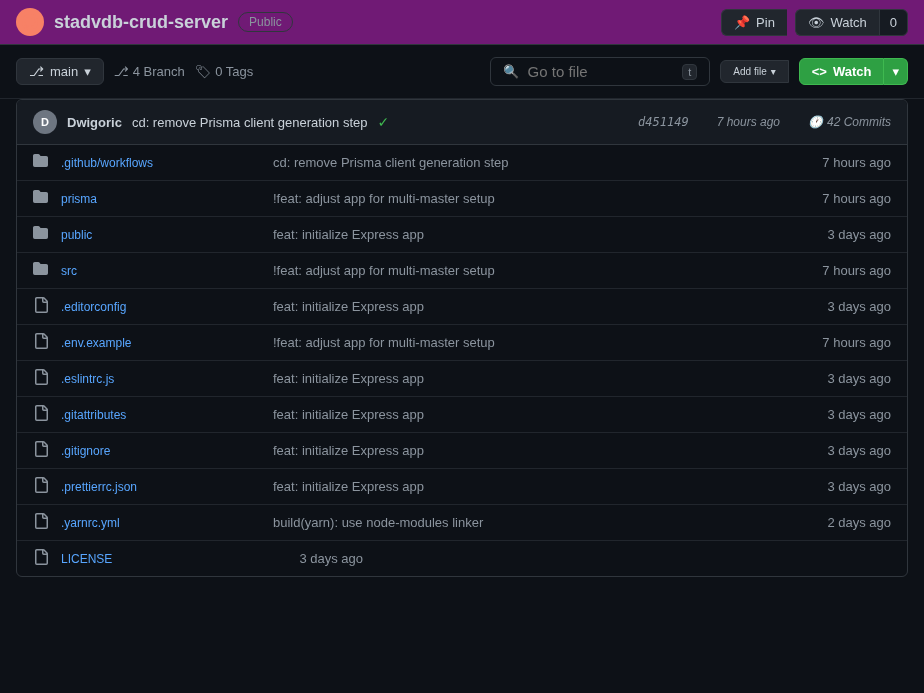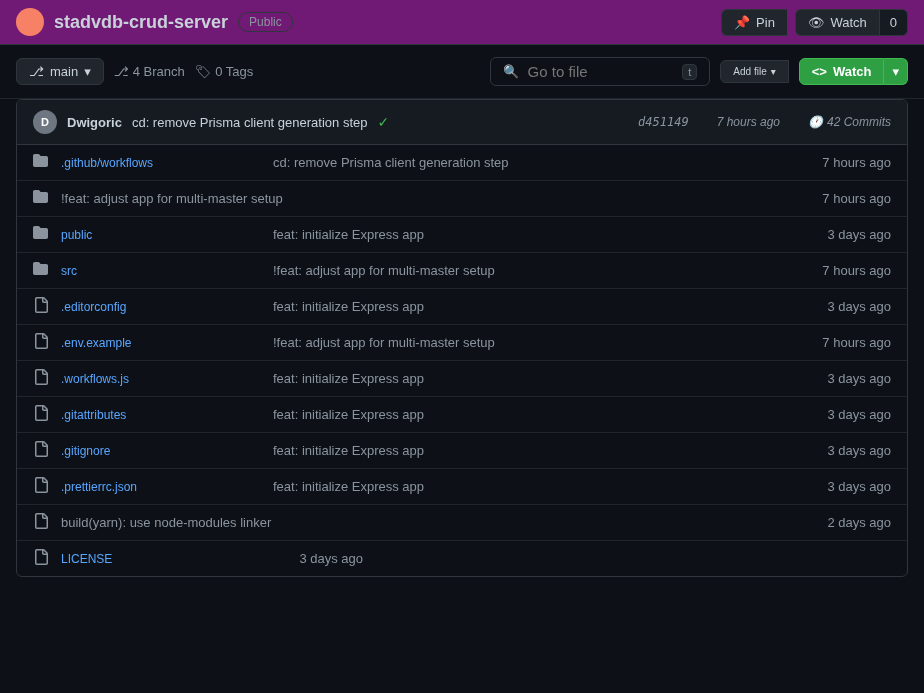--- a/index.html
+++ b/index.html
@@ -351,20 +351,21 @@
             <path d="M.513 1.513A1.75 1.75 0 011.75 1h3.5c.55 0 1.07.26 1.4.7l.9 1.2a.25.25 0 00.2.1H13.25c.966 0 1.75.784 1.75 1.75v7.5A1.75 1.75 0 0113.25 14H1.75A1.75 1.75 0 010 12.25V2.75c0-.464.184-.91.513-1.237z"></path>
           </svg></span>
         <span class="file-name">.github/workflows</span>
         <span class="file-commit">cd: remove Prisma client generation step</span>
         <span class="file-time">7 hours ago</span>
       </div>
       <div class="file-row">
         <span class="file-icon"><svg width="16" height="16" viewBox="0 0 16 16" fill="#8b949e">
             <path d="M.513 1.513A1.75 1.75 0 011.75 1h3.5c.55 0 1.07.26 1.4.7l.9 1.2a.25.25 0 00.2.1H13.25c.966 0 1.75.784 1.75 1.75v7.5A1.75 1.75 0 0113.25 14H1.75A1.75 1.75 0 010 12.25V2.75c0-.464.184-.91.513-1.237z"></path>
           </svg></span>
+        <span class="file-name">prisma</span>
         <span class="file-commit">!feat: adjust app for multi-master setup</span>
         <span class="file-time">7 hours ago</span>
       </div>
       <div class="file-row">
         <span class="file-icon"><svg width="16" height="16" viewBox="0 0 16 16" fill="#8b949e">
             <path d="M.513 1.513A1.75 1.75 0 011.75 1h3.5c.55 0 1.07.26 1.4.7l.9 1.2a.25.25 0 00.2.1H13.25c.966 0 1.75.784 1.75 1.75v7.5A1.75 1.75 0 0113.25 14H1.75A1.75 1.75 0 010 12.25V2.75c0-.464.184-.91.513-1.237z"></path>
           </svg></span>
         <span class="file-name">public</span>
         <span class="file-commit">feat: initialize Express app</span>
         <span class="file-time">3 days ago</span>
@@ -390,21 +391,21 @@
             <path d="M2 1.75C2 .784 2.784 0 3.75 0h6.586c.464 0 .909.184 1.237.513l2.914 2.914c.329.328.513.773.513 1.237v9.586A1.75 1.75 0 0113.25 16h-9.5A1.75 1.75 0 012 14.25V1.75zm1.75-.25a.25.25 0 00-.25.25v12.5c0 .138.112.25.25.25h9.5a.25.25 0 00.25-.25V6h-2.75A1.75 1.75 0 019 4.25V1.5H3.75zm6.75.062V4.25c0 .138.112.25.25.25h2.688a.252.252 0 00-.011-.013L10.513 1.523a.248.248 0 00-.013-.011z"></path>
           </svg></span>
         <span class="file-name">.env.example</span>
         <span class="file-commit">!feat: adjust app for multi-master setup</span>
         <span class="file-time">7 hours ago</span>
       </div>
       <div class="file-row">
         <span class="file-icon"><svg width="16" height="16" viewBox="0 0 16 16" fill="#8b949e">
             <path d="M2 1.75C2 .784 2.784 0 3.75 0h6.586c.464 0 .909.184 1.237.513l2.914 2.914c.329.328.513.773.513 1.237v9.586A1.75 1.75 0 0113.25 16h-9.5A1.75 1.75 0 012 14.25V1.75zm1.75-.25a.25.25 0 00-.25.25v12.5c0 .138.112.25.25.25h9.5a.25.25 0 00.25-.25V6h-2.75A1.75 1.75 0 019 4.25V1.5H3.75zm6.75.062V4.25c0 .138.112.25.25.25h2.688a.252.252 0 00-.011-.013L10.513 1.523a.248.248 0 00-.013-.011z"></path>
           </svg></span>
-        <span class="file-name">.workflows.js</span>
+        <span class="file-name">.eslintrc.js</span>
         <span class="file-commit">feat: initialize Express app</span>
         <span class="file-time">3 days ago</span>
       </div>
       <div class="file-row">
         <span class="file-icon"><svg width="16" height="16" viewBox="0 0 16 16" fill="#8b949e">
             <path d="M2 1.75C2 .784 2.784 0 3.75 0h6.586c.464 0 .909.184 1.237.513l2.914 2.914c.329.328.513.773.513 1.237v9.586A1.75 1.75 0 0113.25 16h-9.5A1.75 1.75 0 012 14.25V1.75zm1.75-.25a.25.25 0 00-.25.25v12.5c0 .138.112.25.25.25h9.5a.25.25 0 00.25-.25V6h-2.75A1.75 1.75 0 019 4.25V1.5H3.75zm6.75.062V4.25c0 .138.112.25.25.25h2.688a.252.252 0 00-.011-.013L10.513 1.523a.248.248 0 00-.013-.011z"></path>
           </svg></span>
         <span class="file-name">.gitattributes</span>
         <span class="file-commit">feat: initialize Express app</span>
         <span class="file-time">3 days ago</span>
@@ -422,20 +423,21 @@
             <path d="M2 1.75C2 .784 2.784 0 3.75 0h6.586c.464 0 .909.184 1.237.513l2.914 2.914c.329.328.513.773.513 1.237v9.586A1.75 1.75 0 0113.25 16h-9.5A1.75 1.75 0 012 14.25V1.75zm1.75-.25a.25.25 0 00-.25.25v12.5c0 .138.112.25.25.25h9.5a.25.25 0 00.25-.25V6h-2.75A1.75 1.75 0 019 4.25V1.5H3.75zm6.75.062V4.25c0 .138.112.25.25.25h2.688a.252.252 0 00-.011-.013L10.513 1.523a.248.248 0 00-.013-.011z"></path>
           </svg></span>
         <span class="file-name">.prettierrc.json</span>
         <span class="file-commit">feat: initialize Express app</span>
         <span class="file-time">3 days ago</span>
       </div>
       <div class="file-row">
         <span class="file-icon"><svg width="16" height="16" viewBox="0 0 16 16" fill="#8b949e">
             <path d="M2 1.75C2 .784 2.784 0 3.75 0h6.586c.464 0 .909.184 1.237.513l2.914 2.914c.329.328.513.773.513 1.237v9.586A1.75 1.75 0 0113.25 16h-9.5A1.75 1.75 0 012 14.25V1.75zm1.75-.25a.25.25 0 00-.25.25v12.5c0 .138.112.25.25.25h9.5a.25.25 0 00.25-.25V6h-2.75A1.75 1.75 0 019 4.25V1.5H3.75zm6.75.062V4.25c0 .138.112.25.25.25h2.688a.252.252 0 00-.011-.013L10.513 1.523a.248.248 0 00-.013-.011z"></path>
           </svg></span>
+        <span class="file-name">.yarnrc.yml</span>
         <span class="file-commit">build(yarn): use node-modules linker</span>
         <span class="file-time">2 days ago</span>
       </div>
       <div class="file-row">
         <span class="file-icon"><svg width="16" height="16" viewBox="0 0 16 16" fill="#8b949e">
             <path d="M2 1.75C2 .784 2.784 0 3.75 0h6.586c.464 0 .909.184 1.237.513l2.914 2.914c.329.328.513.773.513 1.237v9.586A1.75 1.75 0 0113.25 16h-9.5A1.75 1.75 0 012 14.25V1.75zm1.75-.25a.25.25 0 00-.25.25v12.5c0 .138.112.25.25.25h9.5a.25.25 0 00.25-.25V6h-2.75A1.75 1.75 0 019 4.25V1.5H3.75zm6.75.062V4.25c0 .138.112.25.25.25h2.688a.252.252 0 00-.011-.013L10.513 1.523a.248.248 0 00-.013-.011z"></path>
           </svg></span>
         <span class="file-name">LICENSE</span>
         <span class="file-time">3 days ago</span>
       </div>

